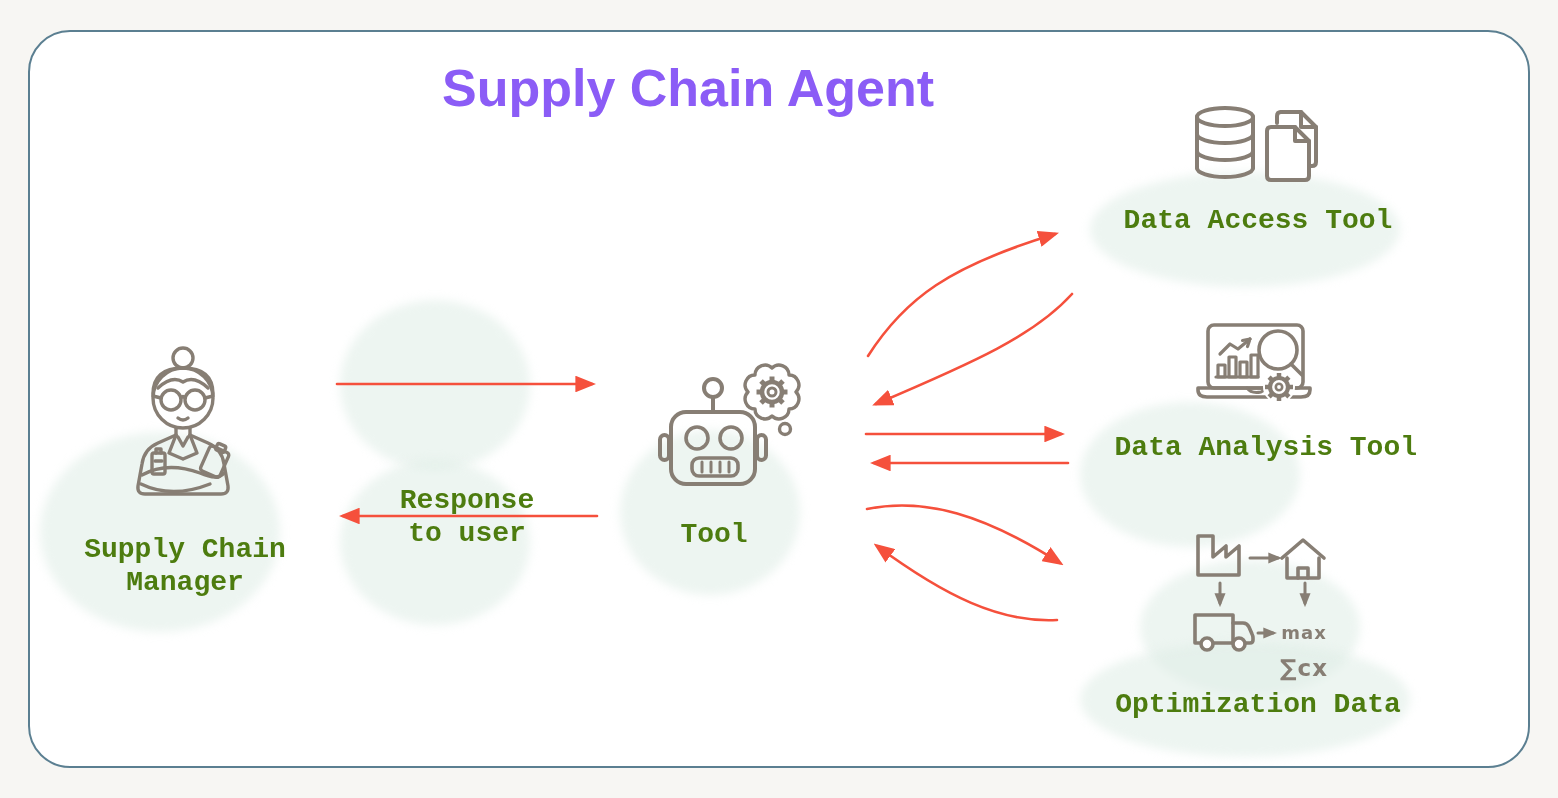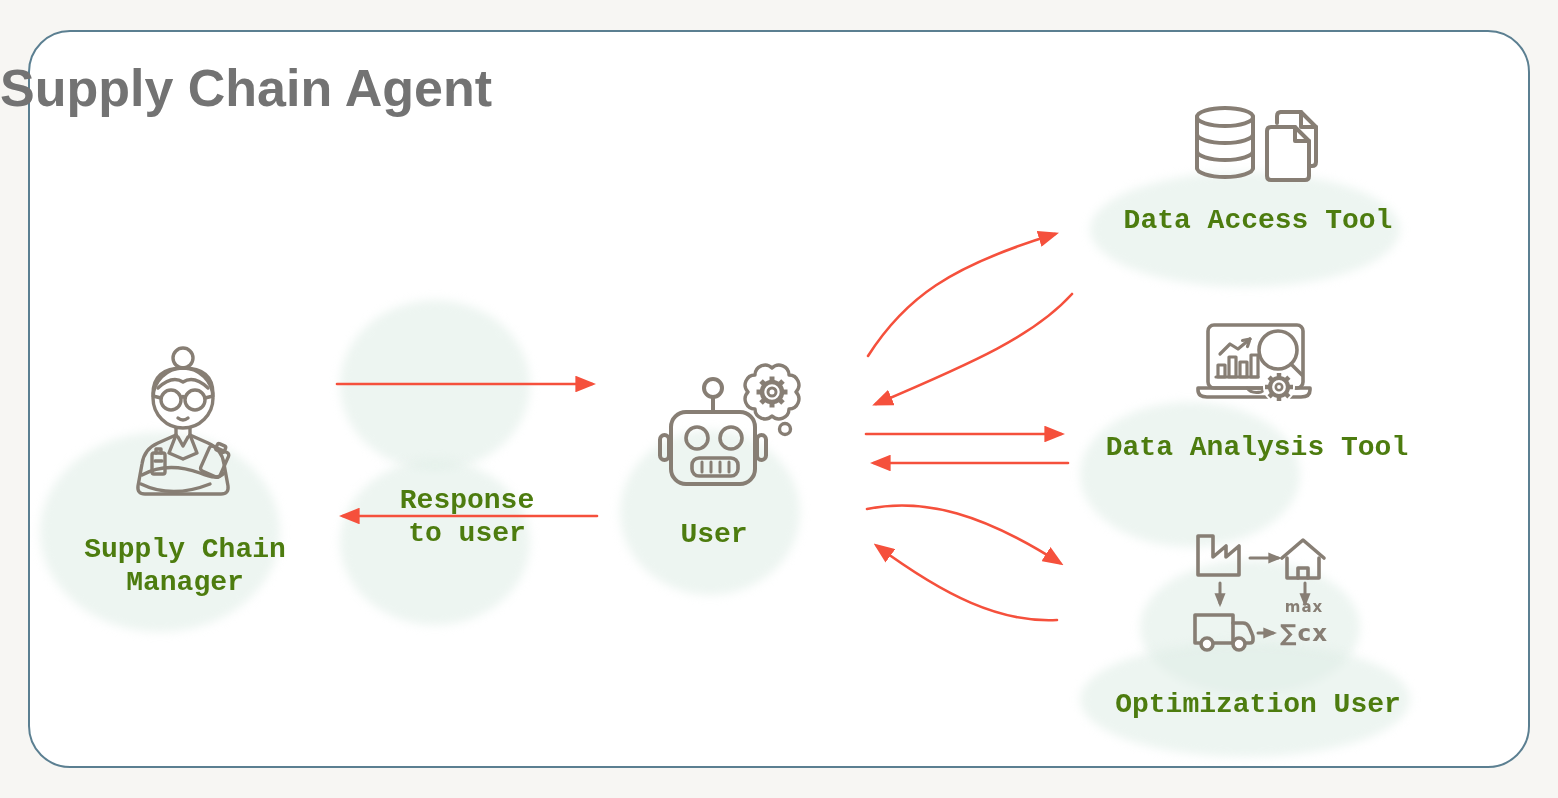--- a/index.html
+++ b/index.html
@@ -1,29 +1,29 @@
 <!DOCTYPE html>
 <html><head>
 <meta charset="utf-8">
 <style>
   html,body{margin:0;padding:0;background:#f7f6f3;}
   .stage{position:relative;width:1558px;height:798px;background:#f7f6f3;overflow:hidden;
          font-family:"Liberation Sans", sans-serif;}
   .card{position:absolute;left:28px;top:30px;width:1502px;height:738px;background:#ffffff;
         border:2.5px solid #5b7f91;border-radius:42px;box-sizing:border-box;}
   .blob{position:absolute;border-radius:50%;background:rgba(223,237,229,0.55);filter:blur(5px);}
-  .title{position:absolute;left:0;top:58px;width:1376px;text-align:left;
-         font-size:52px;font-weight:700;color:#737373;letter-spacing:0px;}
+  .title{position:absolute;left:0;top:58px;width:1376px;text-align:center;
+         font-size:52px;font-weight:700;color:#8b5cf6;letter-spacing:0px;}
   .lbl{position:absolute;font-family:"Liberation Mono","DejaVu Sans Mono",monospace;
        font-weight:700;font-size:28px;line-height:33px;color:#4d7c0f;text-align:center;
        word-spacing:0px;}
   .formula{position:absolute;font-family:"DejaVu Sans",sans-serif;font-weight:700;
            color:#877e74;text-align:center;line-height:1;}
-  .formula .obj{font-size:15px;display:block;letter-spacing:1px;}
-  .formula .expr{font-size:23px;display:block;margin-top:7px;letter-spacing:1px;}
+  .formula .obj{font-size:18px;display:block;letter-spacing:1px;margin-top:24px;}
+  .formula .expr{font-size:23px;display:block;margin-top:15px;letter-spacing:1px;}
   svg{position:absolute;overflow:visible;}
   .icon-stroke{stroke:#877e74;fill:none;stroke-linecap:round;stroke-linejoin:round;}
 </style>
 </head>
 <body>
 
 <div class="stage">
   <div class="card"></div>
 
   <div class="blob" style="left:40px;top:432px;width:240px;height:200px;"></div>
@@ -193,18 +193,18 @@
       <path d="M68,105 H83" marker-end="url(#ga)"></path>
     </g>
   </svg>
 
   <div class="formula" style="left:1278px;top:600px;width:52px;">
     <span class="obj">max</span>
     <span class="expr">∑cx</span>
   </div>
 
   <div class="lbl" style="left:75px;top:525px;width:220px;margin-top:8px;">Supply Chain Manager</div>
-  <div class="lbl" style="left:634px;top:518px;width:160px;">User</div>
+  <div class="lbl" style="left:634px;top:518px;width:160px;">Tool</div>
   <div class="lbl" style="left:382px;top:484px;width:170px;">Response to user</div>
   <div class="lbl" style="left:1108px;top:204px;width:300px;">Data Access Tool</div>
-  <div class="lbl" style="left:1097px;top:431px;width:320px;">Data Analysis Tool</div>
-  <div class="lbl" style="left:1098px;top:688px;width:320px;">Optimization User</div>
+  <div class="lbl" style="left:1097px;top:431px;width:320px;text-align:right;">Data Analysis Tool</div>
+  <div class="lbl" style="left:1098px;top:688px;width:320px;">Optimization Data</div>
 </div>
 
 </body></html>

